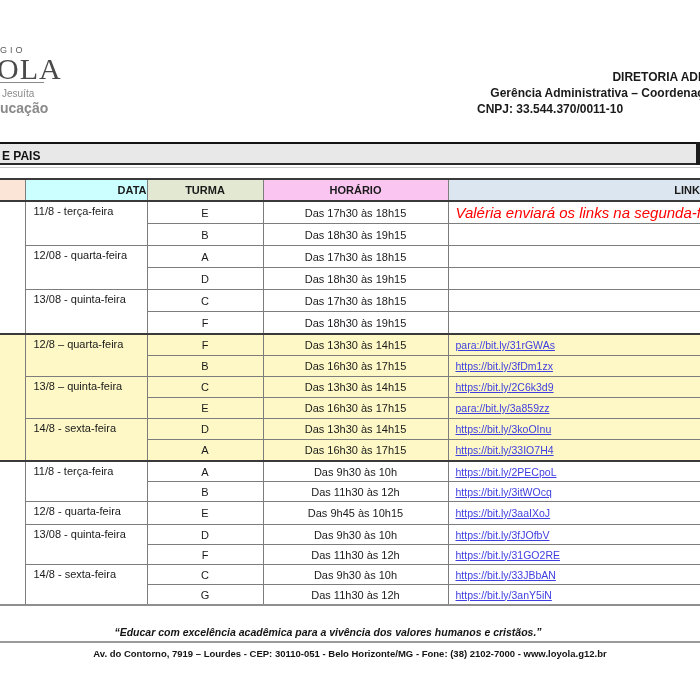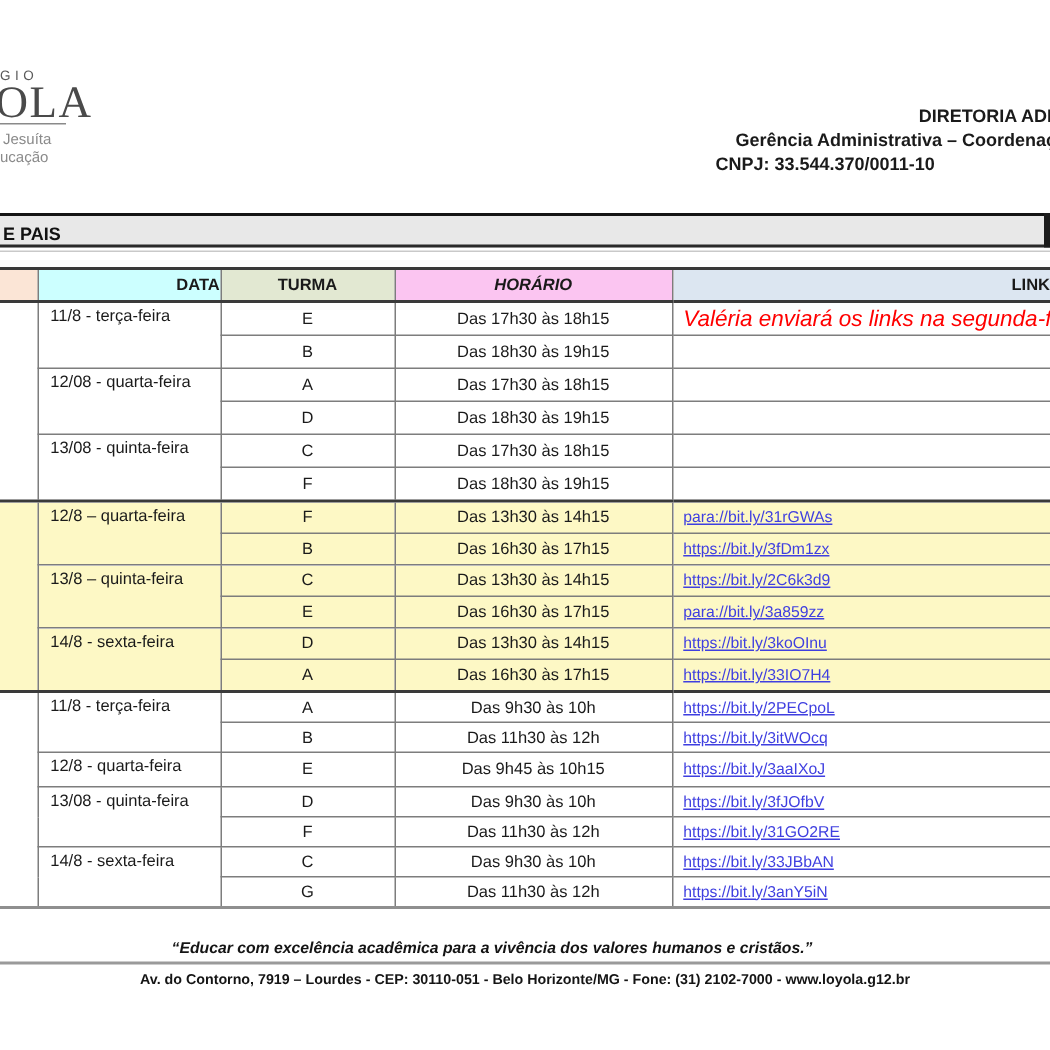--- a/index.html
+++ b/index.html
@@ -5,21 +5,21 @@
   html,body{margin:0;padding:0;}
   body{
     position:relative; width:700px; height:700px; overflow:hidden;
     background:#ffffff; font-family:"Liberation Sans", sans-serif; color:#1a1a1a;
   }
   
   .logo-top{position:absolute; left:0; top:45; top:45px; font-size:9px; letter-spacing:3px; color:#5a5a5a; font-family:"Liberation Sans",sans-serif;}
   .logo-main{position:absolute; left:-3px; top:52px; font-family:"Liberation Serif", serif; font-size:30px; color:#4a4a4a; letter-spacing:1px;}
   .logo-rule{position:absolute; left:0; top:82px; width:44px; height:1px; background:#8a8a8a;}
   .logo-sub1{position:absolute; left:2px; top:88px; font-size:10px; color:#8a8a8a;}
-  .logo-sub2{position:absolute; left:0; top:100px; font-size:10px; color:#8a8a8a;}
+  .logo-sub2{position:absolute; left:0; top:100px; font-size:14px; color:#8a8a8a;font-weight:bold;}
   
   .hdr-line{position:absolute; white-space:nowrap; font-weight:bold; font-size:12px; color:#1a1a1a;}
   .hdr-l1{top:70px; right:-8px;}
   .hdr-l2{top:86px; right:-4px;}
   .hdr-l3{top:102px; left:477px;}
   
   .banner{
     position:absolute; left:0; top:142px; width:700px; height:19px;
     background:var(--banner-bg); border-top:2px solid #141414; border-bottom:2px solid #2a2a2a;
     display:flex; align-items:flex-end;
@@ -28,21 +28,21 @@
   .banner-underline{position:absolute; left:0; top:167px; width:700px; height:1px; background:#c9c9c9;}
   .banner-endcap{position:absolute; right:0; top:142px; width:4px; height:23px; background:#1c1c1c;}
   
   .table-wrap{position:absolute; left:0; top:178px; width:700px;}
   table{border-collapse:collapse; table-layout:fixed; width:700px; border-top:2px solid #3a3a3a; border-bottom:2px solid #8f8f8f;}
   td,th{border:1px solid #7d7d7d; padding:0; font-size:11px; font-weight:normal; overflow:hidden; white-space:nowrap;}
   th{font-weight:bold; text-align:right; height:20px; padding-left:8px;}
   th.c-col0{background:var(--header-col0-bg); border-left:none;}
   th.c-data{background:var(--header-data-bg);}
   th.c-turma{background:var(--header-turma-bg); text-align:center; padding-left:0;}
-  th.c-horario{background:var(--header-horario-bg); text-align:center; padding-left:0;font-style:italic;}
+  th.c-horario{background:var(--header-horario-bg); text-align:center; padding-left:0;}
   th.c-link{background:var(--header-link-bg); border-right:none;}
   tr.g0 td{height:21px;}
   tr.g1 td{height:20px;}
   tr.g2 td{height:19px;}
   td.col0-cell{border-left:none;}
   td.date-cell{vertical-align:top; padding:3px 4px 0 8px;}
   td.turma-cell{text-align:center;}
   td.horario-cell{text-align:center;}
   td.link-cell{padding-left:7px; border-right:none; font-size:10.5px;}
   tr.hl td{background:var(--highlight-row-bg);}
@@ -199,13 +199,13 @@
           <td class="turma-cell">G</td>
           <td class="horario-cell">Das 11h30 às 12h</td>
           <td class="link-cell"><a class="lnk">https://bit.ly/3anY5iN</a></td>
         </tr>
       </tbody>
   </table>
 </div>
 
 <div class="footer-quote">“Educar com excelência acadêmica para a vivência dos valores humanos e cristãos.”</div>
 <div class="footer-rule"></div>
-<div class="footer-address">Av. do Contorno, 7919 – Lourdes - CEP: 30110-051 - Belo Horizonte/MG - Fone: (31) 2102-7000 - www.loyola.g12.br</div>
+<div class="footer-address">Av. do Contorno, 7919 – Lourdes - CEP: 30110-051 - Belo Horizonte/MG - Fone: (38) 2102-7000 - www.loyola.g12.br</div>
 
 </body></html>

